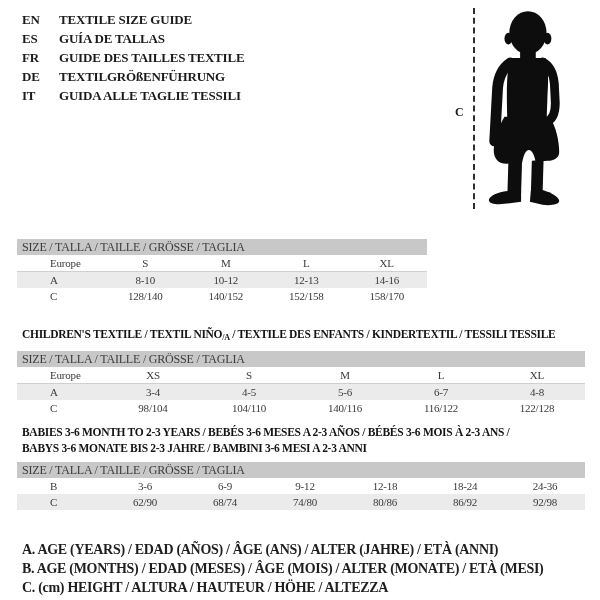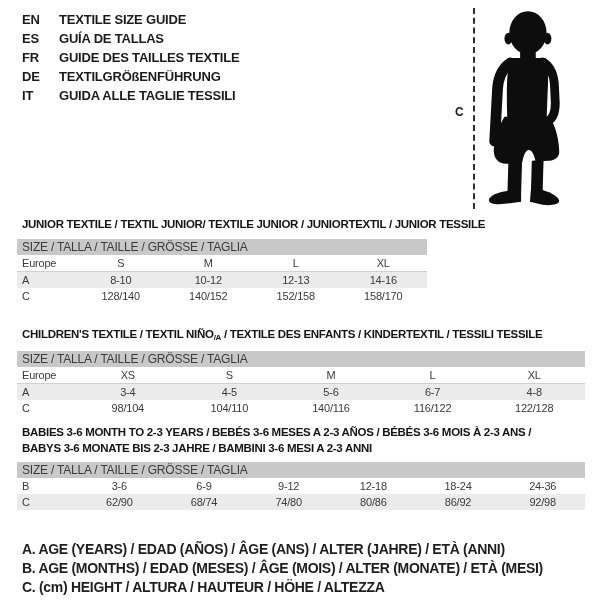--- a/index.html
+++ b/index.html
@@ -1,18 +1,18 @@
 <!DOCTYPE html>
 <html><head>
 <meta charset="utf-8">
 <style>
   html,body{margin:0;padding:0;background:#ffffff;}
   .canvas{
     position:relative;width:600px;height:600px;background:#ffffff;overflow:hidden;
-    font-family:Liberation Sans, sans-serif;color:#222;
+    font-family:Liberation Serif, serif;color:#222;
   }
   
   .languages{position:absolute;left:22px;top:10px;}
   .lang-row{display:flex;height:19px;line-height:19px;font-size:13px;font-weight:bold;
     letter-spacing:-0.2px;color:#1b1b1b;}
   .lang-row .code{width:37px;}
   
   .measure-line{position:absolute;left:473px;top:8px;height:201px;width:0;
     border-left:2px dashed #2e2e2e;}
   .measure-label{position:absolute;left:455px;top:105px;font-size:12px;font-weight:bold;color:#1b1b1b;}
@@ -21,21 +21,21 @@
   .tbl-title{position:absolute;left:22px;font-size:11.5px;font-weight:bold;color:#141414;
     letter-spacing:-0.3px;white-space:nowrap;line-height:16px;}
   .sub{font-size:8px;vertical-align:-2px;}
   
   .tbl{position:absolute;font-size:11px;color:#3a3a3a;letter-spacing:-0.2px;}
   .tbl .bar{height:16px;line-height:16px;background:#c8c8c8;color:#3c3c3c;
     padding-left:5px;font-size:12px;}
   .tbl .row{display:flex;height:16px;line-height:16px;}
   .tbl .row.first{border-bottom:1px solid #d0d0d0;}
   .tbl .row.alt{background:#ebebeb;}
-  .tbl .lbl{width:55px;padding-left:5px;}
+  .tbl .lbl{width:55px;padding-left:5px;margin-left:28px;}
   .tbl .val{flex:1;text-align:center;}
   
   .legend{position:absolute;left:22px;top:540px;}
   .legend-line{height:19px;line-height:19px;font-size:14px;font-weight:bold;
     letter-spacing:-0.3px;color:#1e1e1e;white-space:nowrap;}
 </style>
 </head>
 <body>
 
 <div class="canvas">
@@ -75,21 +75,20 @@
       <path d="M30,55 C21,61 18,70 17,80 L14,135" stroke="#0d0d0d" stroke-width="11" fill="none" stroke-linecap="round"></path>
       <path d="M63,54 C71,58 74,66 75,76 L76,96 C76,107 73,113 67,115" stroke="#0d0d0d" stroke-width="9" fill="none" stroke-linecap="round"></path>
       <path d="M24,110 L70,110 C77,120 80,136 80,146 C80,152 75,155 68,155 L56,156 C54,148 52,144 49,144 C46,144 44,148 42,157 L26,158 C17,158 13,152 13,144 C14,132 18,120 24,110 Z"></path>
       <path d="M28,156 L42,155 L41,188 L27,189 Z"></path>
       <path d="M52,155 L64,154 L63,188 L51,188 Z"></path>
       <path d="M27,186 C17,187 9,191 8,195 C8,199 16,200 24,199 L41,197 L41,186 Z"></path>
       <path d="M51,186 L63,185 C73,188 79,192 80,196 C80,200 71,201 63,200 L50,197 Z"></path>
     </g>
   </svg>
 
-  <div class="tbl-title" style="top:216px">JUNIOR TEXTILE / TEXTIL JUNIOR/ TEXTILE JUNIOR / JUNIORTEXTIL / JUNIOR TESSILE</div>
   <div class="tbl" style="left:17px;top:239px;width:410px">
     <div class="bar">SIZE / TALLA / TAILLE / GRÖSSE / TAGLIA</div>
     <div class="row first">
       <span class="lbl">Europe</span>
       <span class="val">S</span>
       <span class="val">M</span>
       <span class="val">L</span>
       <span class="val">XL</span>
     </div>
     <div class="row alt">

